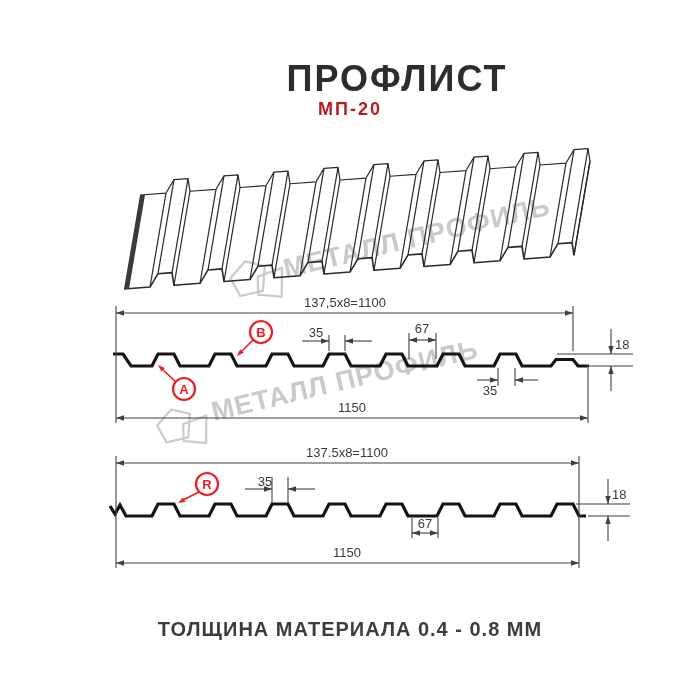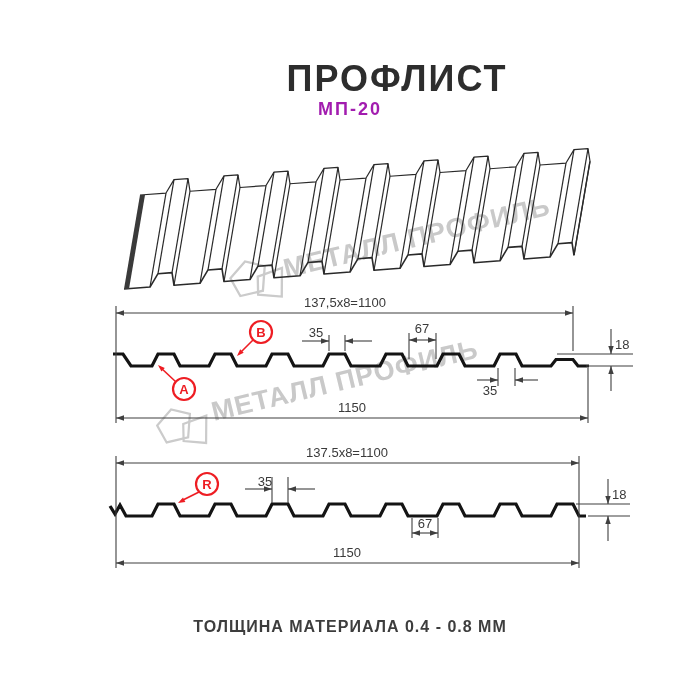--- a/index.html
+++ b/index.html
@@ -6,25 +6,25 @@
   body{
     width:700px;height:700px;position:relative;background:#ffffff;overflow:hidden;
     font-family:"Liberation Sans", sans-serif;
   }
   .title{
     position:absolute;left:0;top:58px;width:700px;text-align:center;
     font-size:36px;font-weight:bold;letter-spacing:2px;color:#2d2d2d;margin-left:47px;
   }
   .subtitle{
     position:absolute;left:0;top:99px;width:700px;text-align:center;
-    font-size:18px;font-weight:bold;letter-spacing:2px;color:#a21caf;
+    font-size:18px;font-weight:bold;letter-spacing:2px;color:#b91c1c;
   }
   .footer{
     position:absolute;left:0;top:618px;width:700px;text-align:center;
-    font-size:16px;font-weight:600;letter-spacing:1px;color:#3d3d3d;
+    font-size:20px;font-weight:600;letter-spacing:1px;color:#3d3d3d;
   }
   svg{position:absolute;left:0;top:0;}
   .dim{font-size:13px;fill:#3a3a3a;}
   .redc{fill:#ffffff;stroke:#ee1d23;stroke-width:2.2;}
   .redt{font-size:13px;font-weight:bold;fill:#ee1d23;text-anchor:middle;}
   .redl{stroke:#ee1d23;stroke-width:1.6;}
   .wm{font-size:27px;font-weight:bold;fill:#c9c9c9;letter-spacing:1px;}
 </style>
 </head>
 <body>

